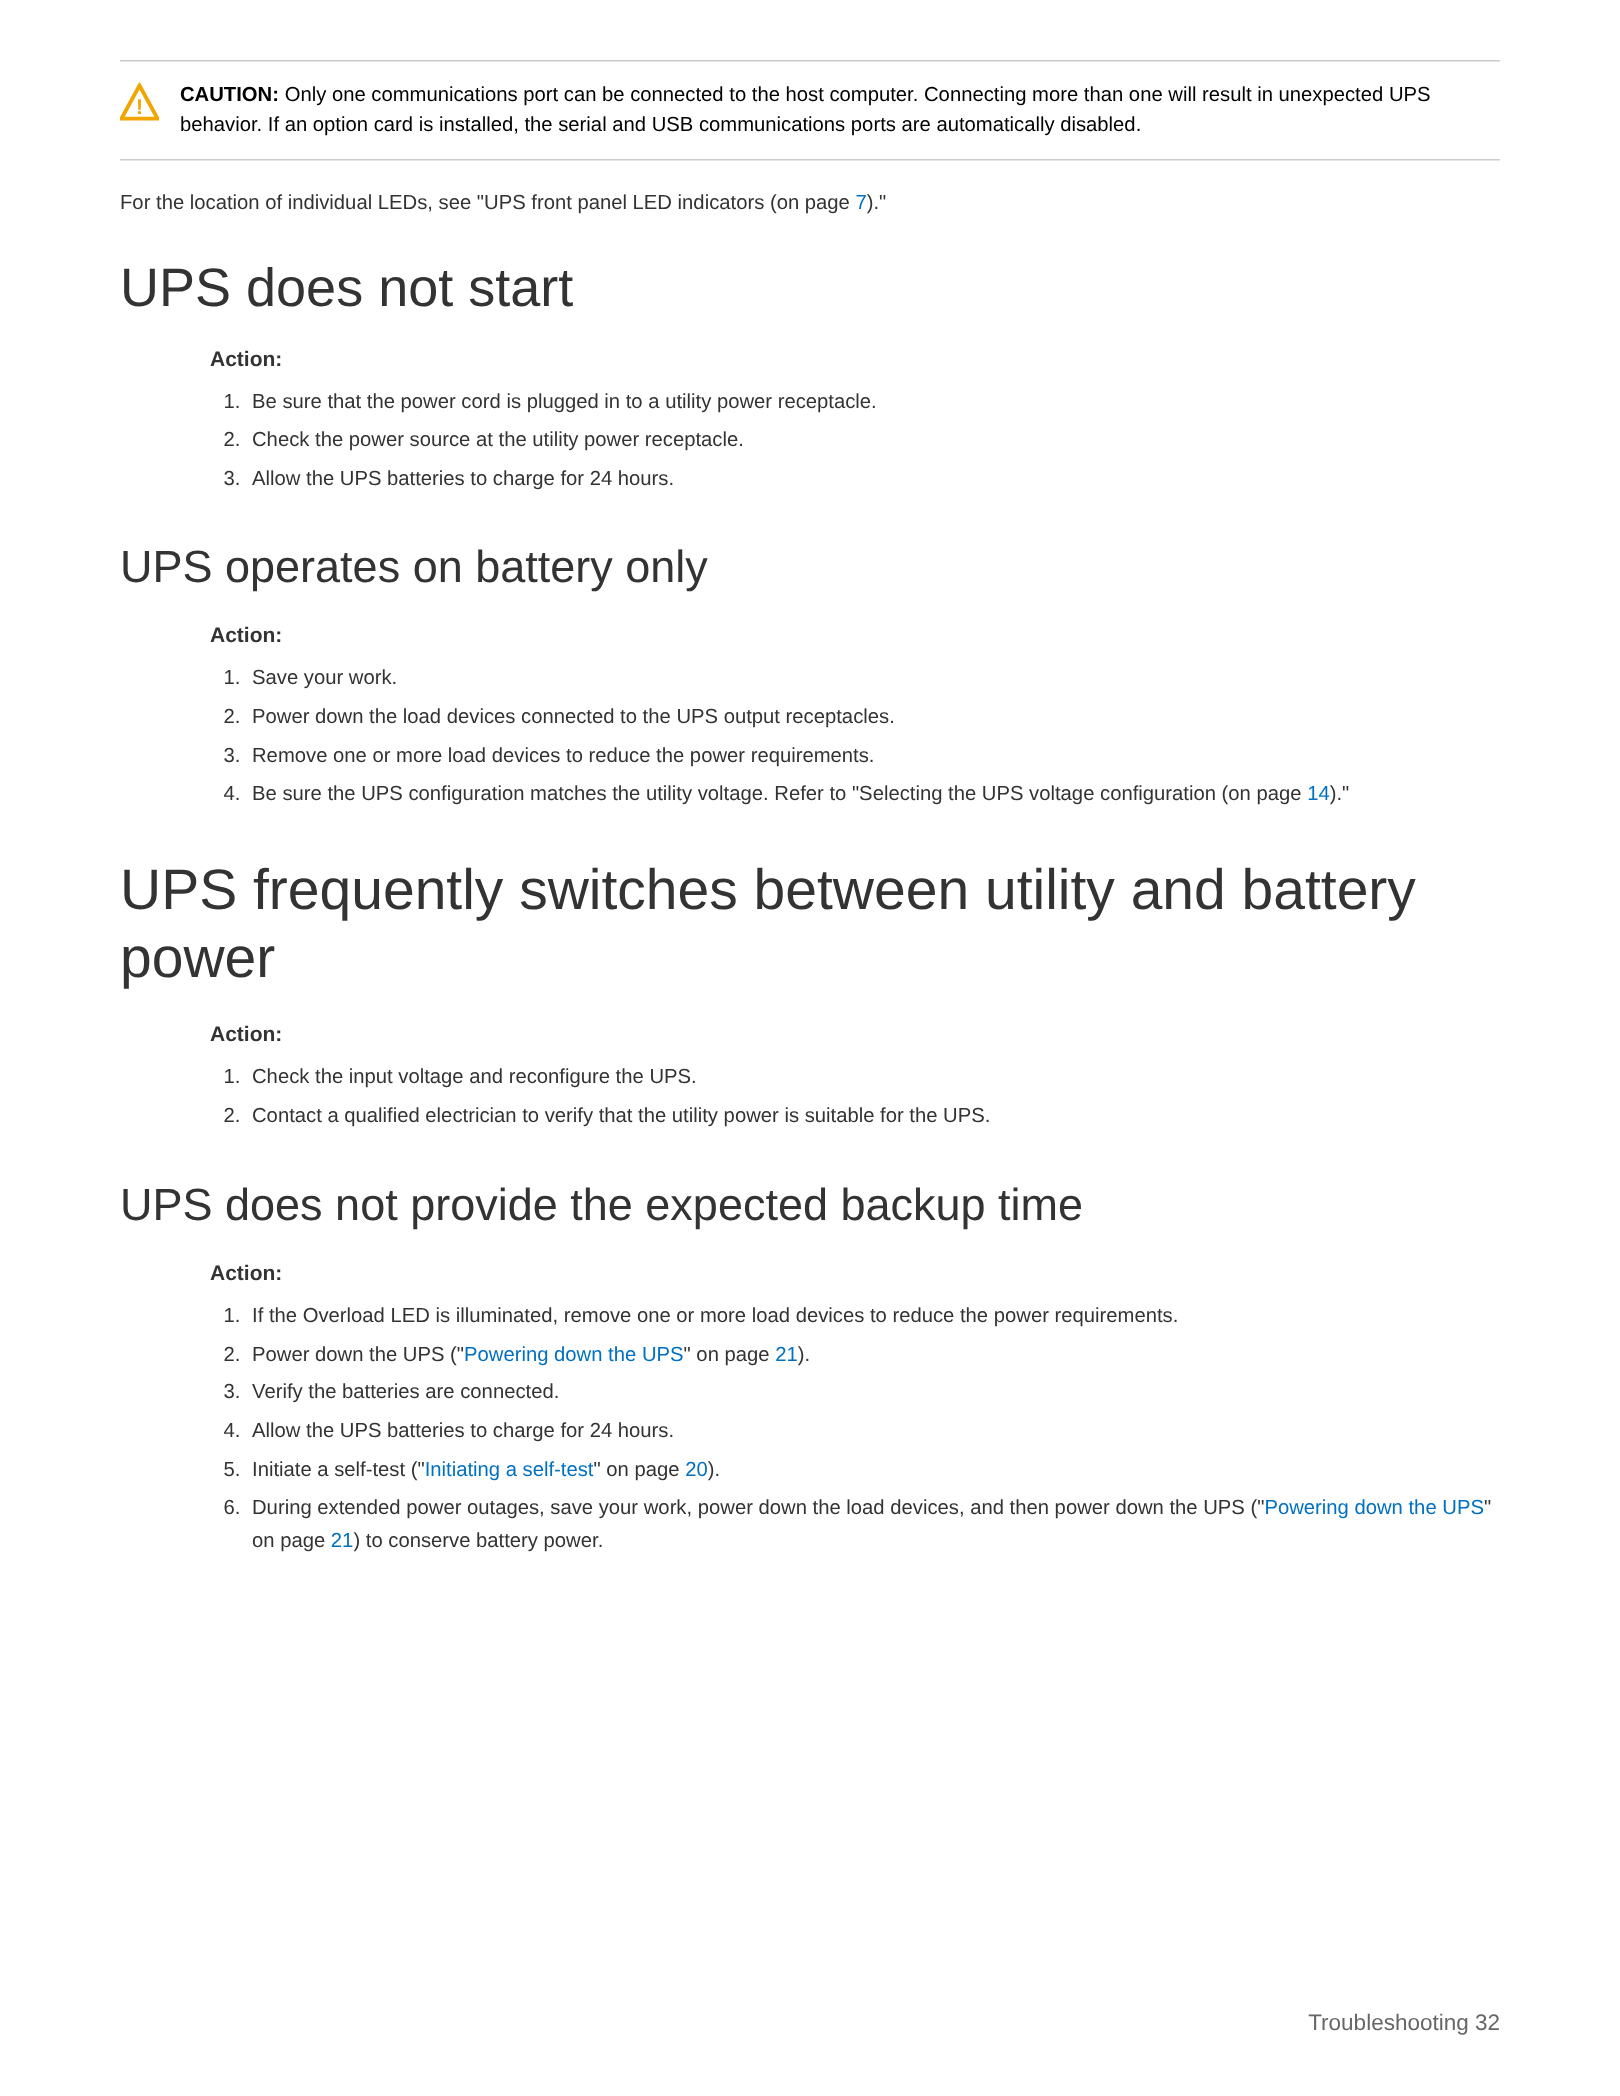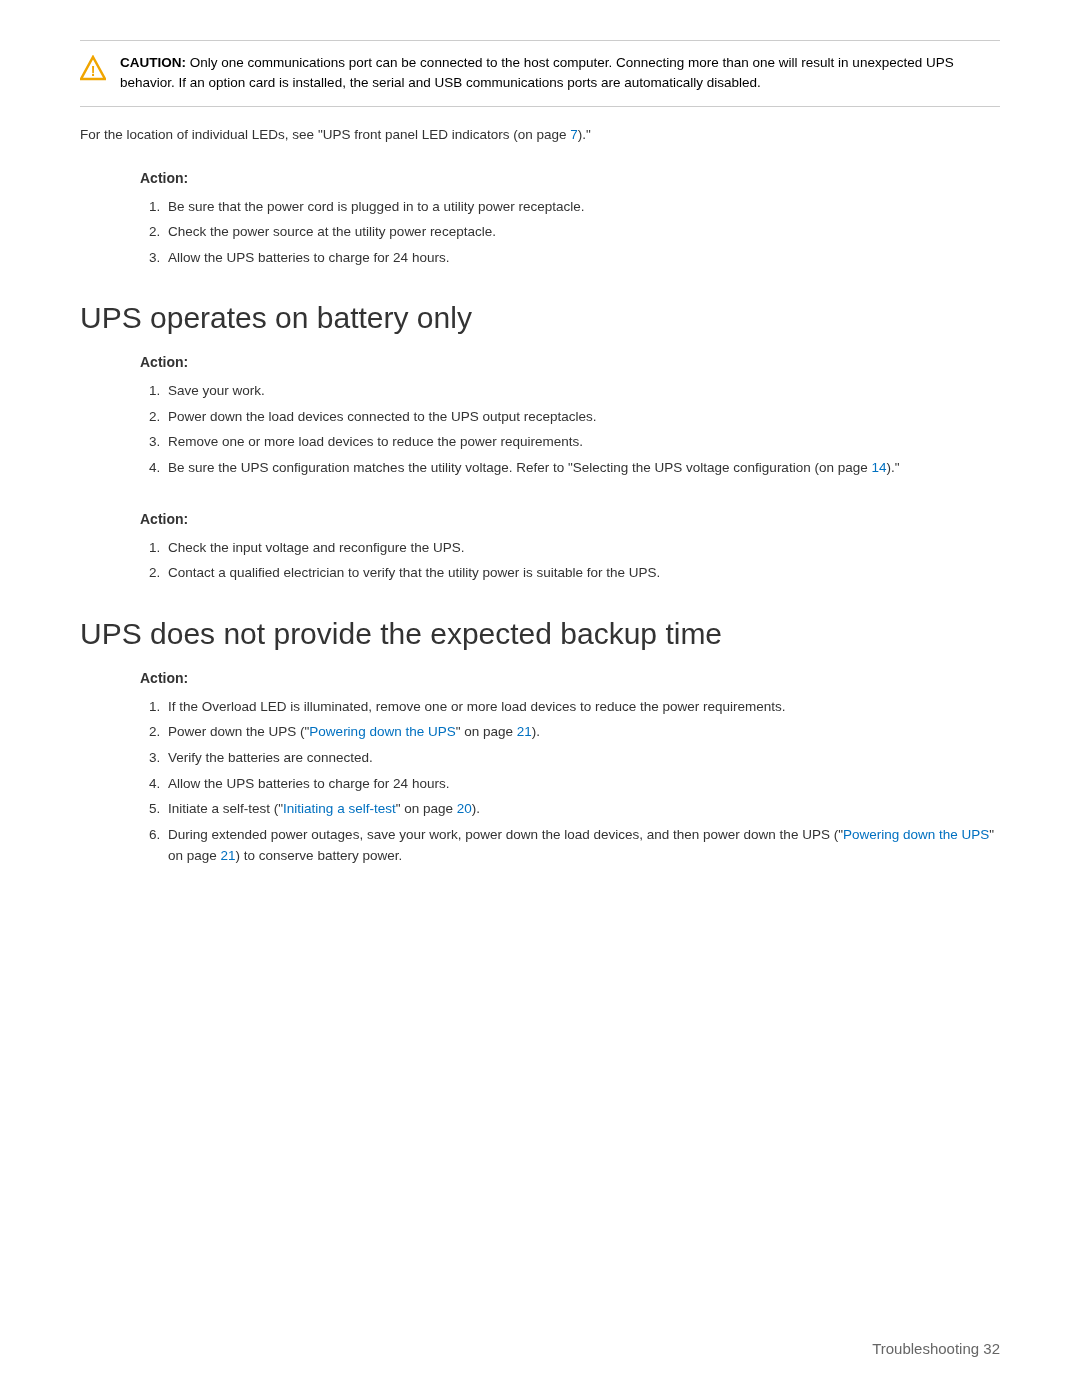--- a/index.html
+++ b/index.html
@@ -130,20 +130,21 @@
   <div class="caution-text">
     <strong>CAUTION:</strong><span> Only one communications port can be connected to the host computer. Connecting more than one will result in unexpected UPS behavior. If an option card is installed, the serial and USB communications ports are automatically disabled.</span>
   </div>
 </div>
 
 <p class="led-note">
   <span>For the location of individual LEDs, see "UPS front panel LED indicators (on page </span><a href="#">7</a><span>)."</span>
 </p>
 
 <div class="section">
+  <h1>UPS does not start</h1>
   <p class="action-label">Action:</p>
   <ol>
     <li><span>Be sure that the power cord is plugged in to a utility power receptacle.</span></li>
     <li><span>Check the power source at the utility power receptacle.</span></li>
     <li><span>Allow the UPS batteries to charge for 24 hours.</span></li>
   </ol>
 </div>
 
 <div class="section">
   <h2>UPS operates on battery only</h2>
@@ -152,20 +153,21 @@
     <li><span>Save your work.</span></li>
     <li><span>Power down the load devices connected to the UPS output receptacles.</span></li>
     <li><span>Remove one or more load devices to reduce the power requirements.</span></li>
     <li>
       <span>Be sure the UPS configuration matches the utility voltage. Refer to "Selecting the UPS voltage configuration (on page </span><a href="#">14</a><span>)."</span>
     </li>
   </ol>
 </div>
 
 <div class="section">
+  <h3>UPS frequently switches between utility and battery power</h3>
   <p class="action-label-no-colon"><strong>Action</strong>:</p>
   <ol>
     <li><span>Check the input voltage and reconfigure the UPS.</span></li>
     <li><span>Contact a qualified electrician to verify that the utility power is suitable for the UPS.</span></li>
   </ol>
 </div>
 
 <div class="section">
   <h2>UPS does not provide the expected backup time</h2>
   <p class="action-label">Action:</p>

